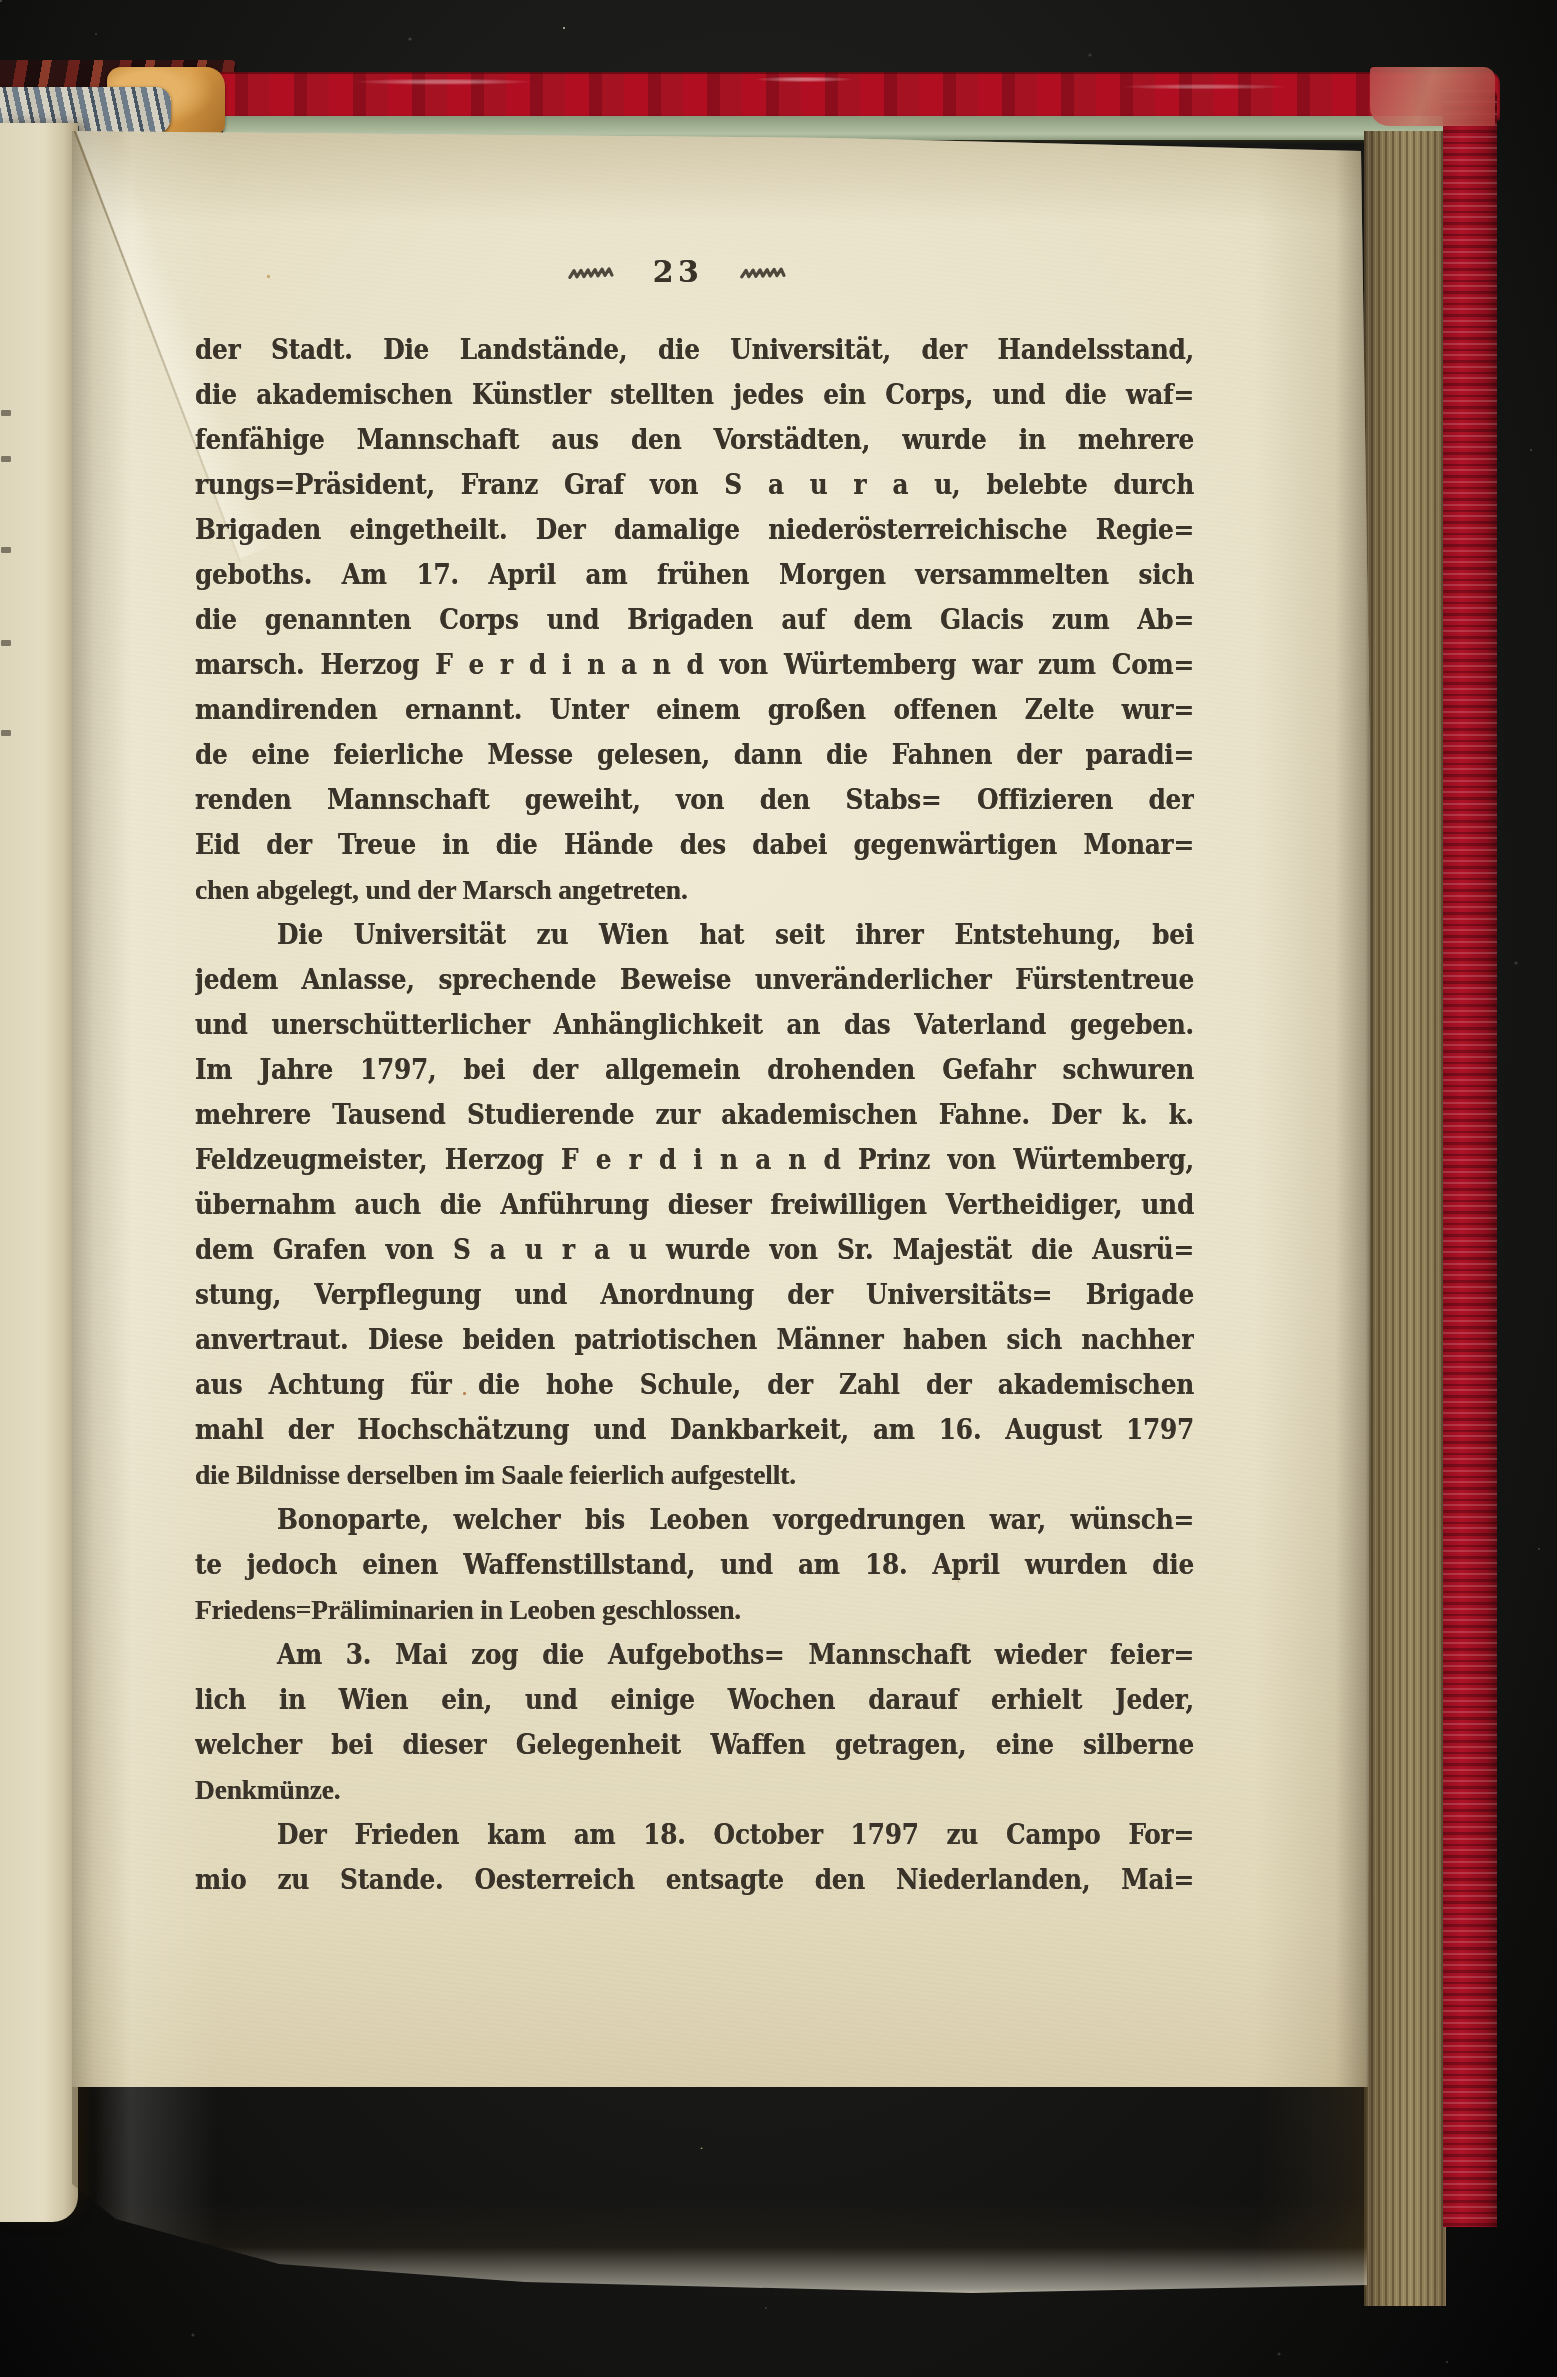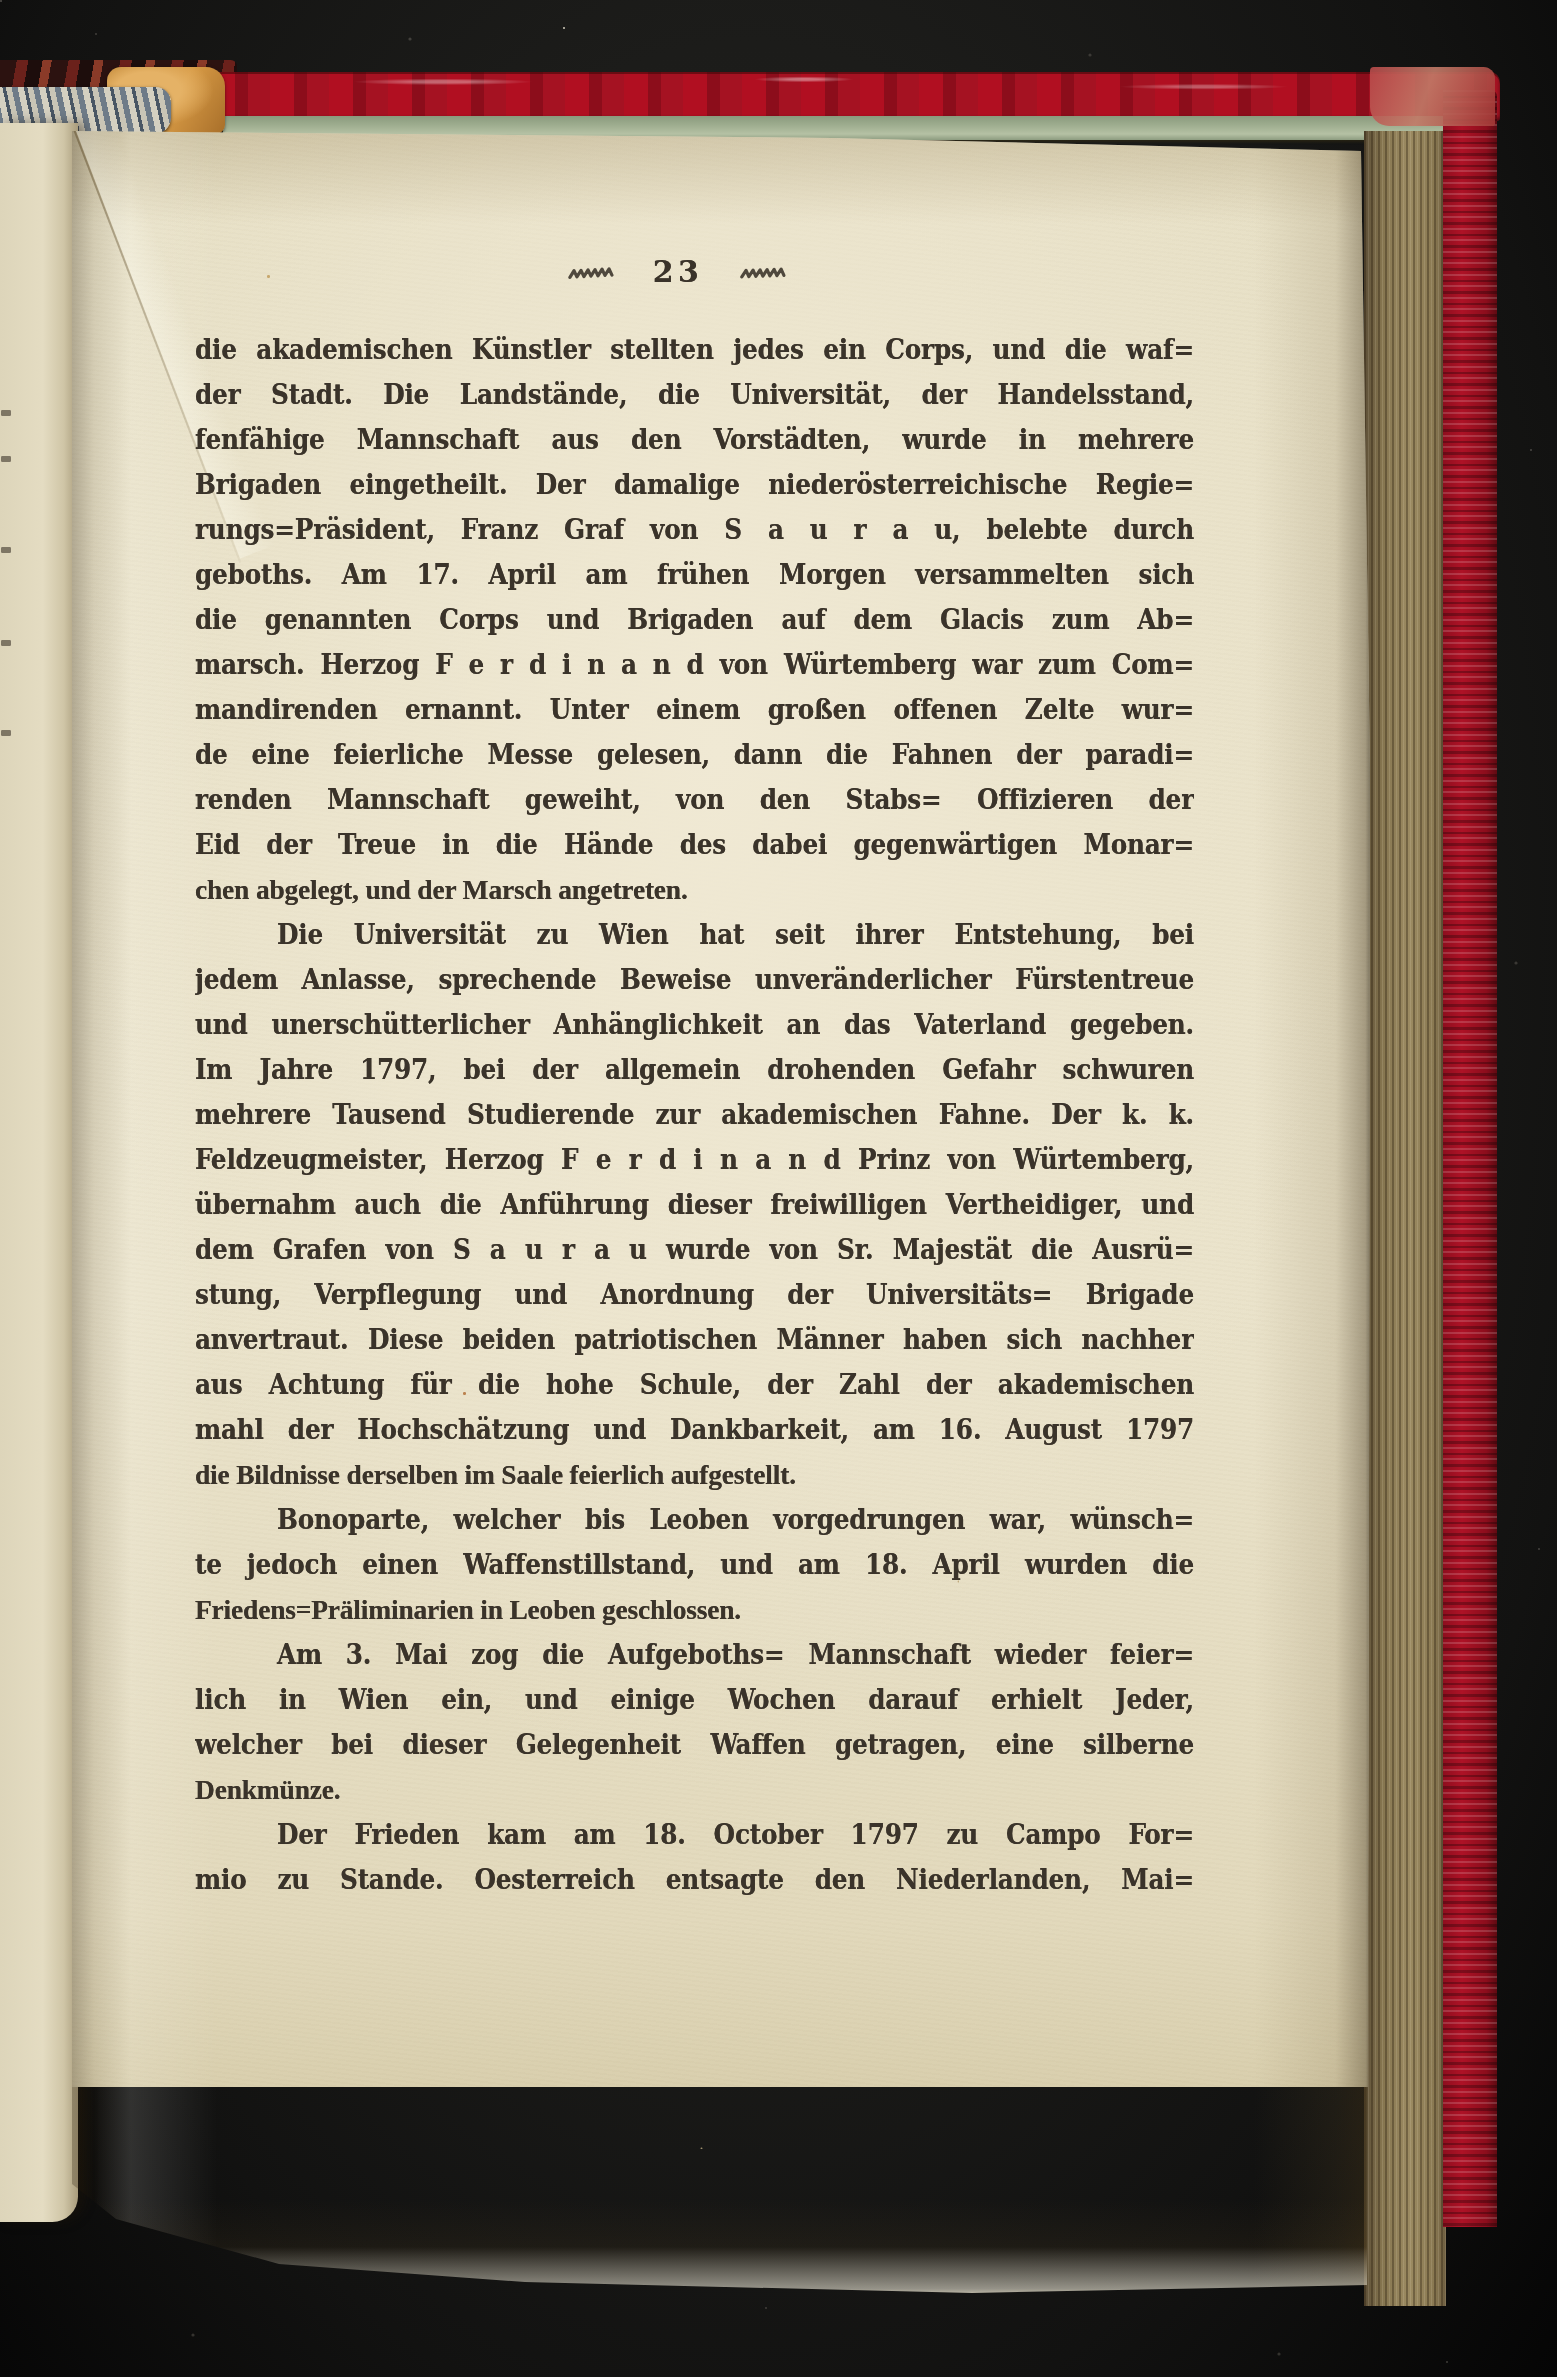--- a/index.html
+++ b/index.html
@@ -192,25 +192,25 @@
       <svg class="ornament left" viewBox="0 0 78 26" xmlns="http://www.w3.org/2000/svg">
         <path d="M4 19 L11 9 L15 19 L22 9 L26 19 L33 9 L37 19 L44 9 L48 19 L55 9 L59 19 L66 9 L70 19" fill="none" stroke="#3a332a" stroke-width="5" stroke-linecap="round" stroke-linejoin="round"></path>
       </svg>
       <div class="pagenum">23</div>
       <svg class="ornament right" viewBox="0 0 78 26" xmlns="http://www.w3.org/2000/svg">
         <path d="M4 19 L11 9 L15 19 L22 9 L26 19 L33 9 L37 19 L44 9 L48 19 L55 9 L59 19 L66 9 L70 19" fill="none" stroke="#3a332a" stroke-width="5" stroke-linecap="round" stroke-linejoin="round"></path>
       </svg>
     </div>
 
     <div class="textblock">
+        <div class="line">der Stadt. Die Landstände, die Universität, der Handelsstand,</div>
         <div class="line">die akademischen Künstler stellten jedes ein Corps, und die waf=</div>
-        <div class="line">der Stadt. Die Landstände, die Universität, der Handelsstand,</div>
         <div class="line">fenfähige Mannschaft aus den Vorstädten, wurde in mehrere</div>
+        <div class="line">rungs=Präsident, Franz Graf von S a u r a u, belebte durch</div>
         <div class="line">Brigaden eingetheilt. Der damalige niederösterreichische Regie=</div>
-        <div class="line">rungs=Präsident, Franz Graf von S a u r a u, belebte durch</div>
         <div class="line">geboths. Am 17. April am frühen Morgen versammelten sich</div>
         <div class="line">die genannten Corps und Brigaden auf dem Glacis zum Ab=</div>
         <div class="line">marsch. Herzog F e r d i n a n d von Würtemberg war zum Com=</div>
         <div class="line">mandirenden ernannt. Unter einem großen offenen Zelte wur=</div>
         <div class="line">de eine feierliche Messe gelesen, dann die Fahnen der paradi=</div>
         <div class="line">renden Mannschaft geweiht, von den Stabs= Offizieren der</div>
         <div class="line">Eid der Treue in die Hände des dabei gegenwärtigen Monar=</div>
         <div class="line end">chen abgelegt, und der Marsch angetreten.</div>
         <div class="line indent">Die Universität zu Wien hat seit ihrer Entstehung, bei</div>
         <div class="line">jedem Anlasse, sprechende Beweise unveränderlicher Fürstentreue</div>

